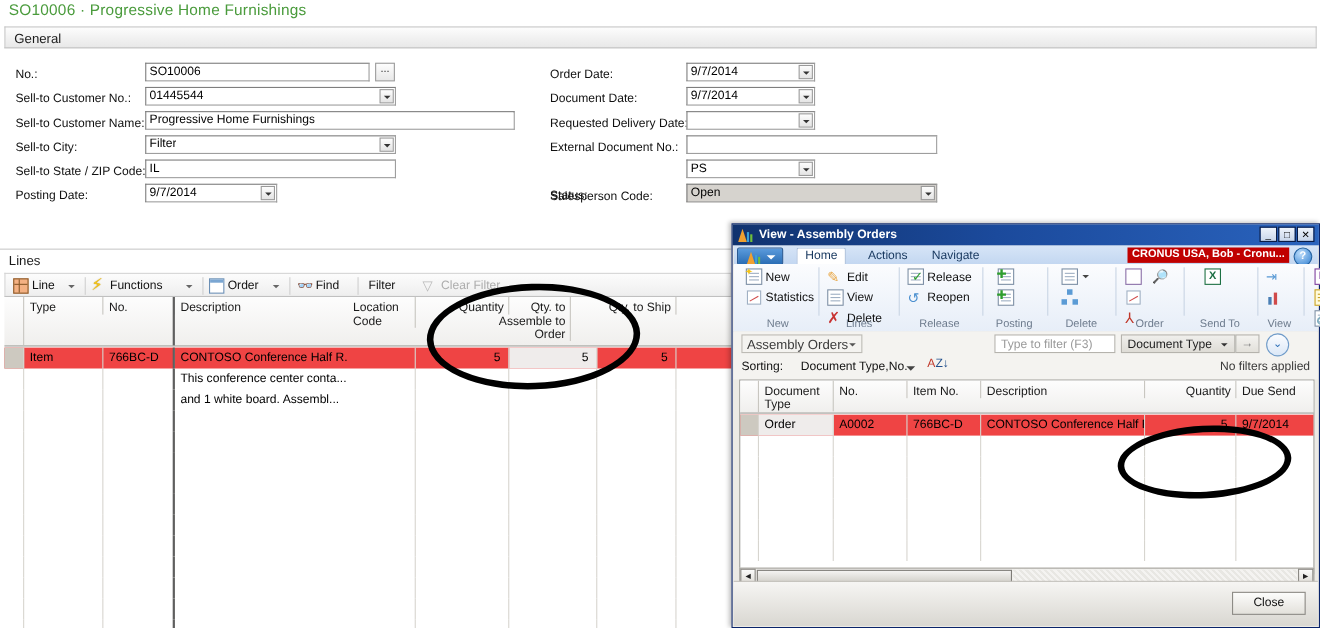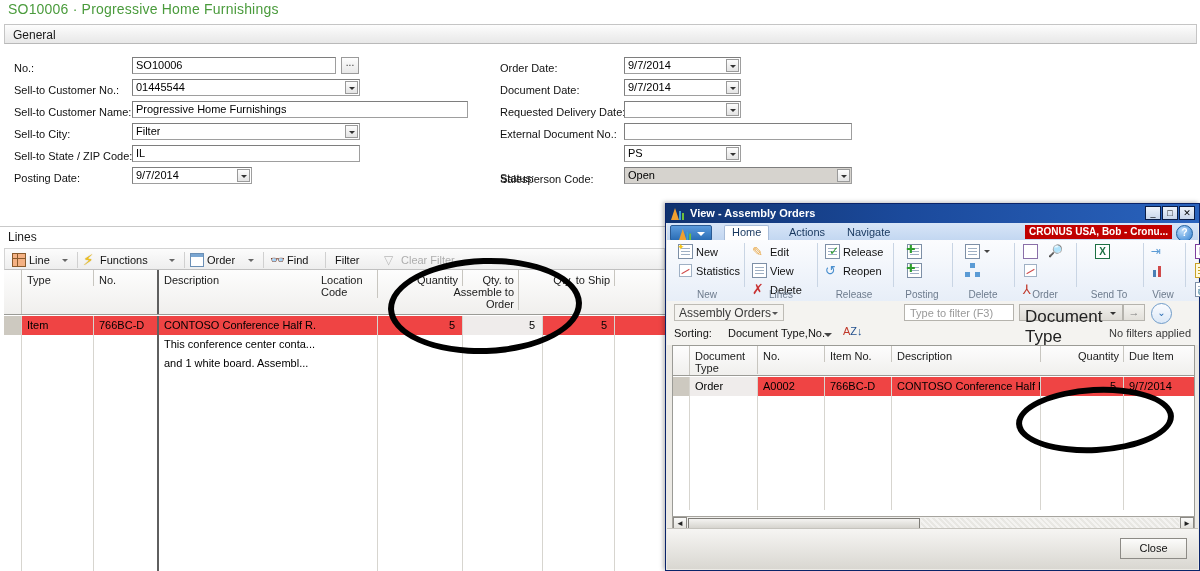--- a/index.html
+++ b/index.html
@@ -200,21 +200,21 @@
     border-left:3px solid transparent;border-right:3px solid transparent;border-top:3px solid #555;}
   #filter-box{
     position:absolute;left:237px;top:3px;width:110px;height:17px;box-sizing:border-box;
     background:#fff;border:1px solid #b5b3ad;
   }
   #filter-box .ph{position:absolute;left:5px;top:2px;font-size:11px;color:#9a9a9a;}
   #filter-field{
     position:absolute;left:352px;top:3px;width:104px;height:17px;box-sizing:border-box;
     background:linear-gradient(to bottom,#f0efec,#dedcd6);border:1px solid #b5b3ad;
   }
-  #filter-field .v{position:absolute;left:5px;top:2px;font-size:17px;color:#222;}
+  #filter-field .v{position:absolute;left:5px;top:2px;font-size:11px;color:#222;}
   #filter-field .car{position:absolute;right:6px;top:7px;width:0;height:0;
     border-left:3px solid transparent;border-right:3px solid transparent;border-top:3px solid #333;}
   #filter-go{
     position:absolute;left:456px;top:3px;width:22px;height:17px;box-sizing:border-box;
     background:linear-gradient(to bottom,#f4f3f0,#e2e0da);border:1px solid #b5b3ad;
     color:#7d7d7d;font-size:11px;text-align:center;line-height:15px;
   }
   #filter-expand{
     position:absolute;left:484px;top:2px;width:19px;height:19px;border-radius:50%;
     background:linear-gradient(to bottom,#fbfcff,#dbe8f7);border:1px solid #6f9bc9;
@@ -723,21 +723,21 @@
   </div>
 
   <div id="asm-grid-shell">
     <div class="ghead" style="height:30px;">
       <div class="pk" style="width:17px;border-right:1px solid #c8c6c0;"></div>
       <div class="ghcell" style="left:17px;width:68px;">Document<br>Type</div>
       <div class="ghcell" style="left:85px;width:67px;">No.</div>
       <div class="ghcell" style="left:152px;width:67px;">Item No.</div>
       <div class="ghcell" style="left:219px;width:149px;">Description</div>
       <div class="ghcell r" style="left:368px;width:83px;">Quantity</div>
-      <div class="ghcell" style="left:451px;width:70px;border-right:none;">Due Item</div>
+      <div class="ghcell" style="left:451px;width:70px;border-right:none;">Due Send</div>
     </div>
 
     <div class="grow sel" style="top:31px;height:19px;">
       <div class="pk" style="width:17px;"></div>
       <div class="gc" style="left:17px;width:68px;background:#efeceb;">Order</div>
       <div class="gc" style="left:85px;width:67px;">A0002</div>
       <div class="gc" style="left:152px;width:67px;">766BC-D</div>
       <div class="gc" style="left:219px;width:149px;">CONTOSO Conference Half R...</div>
       <div class="gc r" style="left:368px;width:83px;">5</div>
       <div class="gc" style="left:451px;width:70px;border-right:none;">9/7/2014</div>

